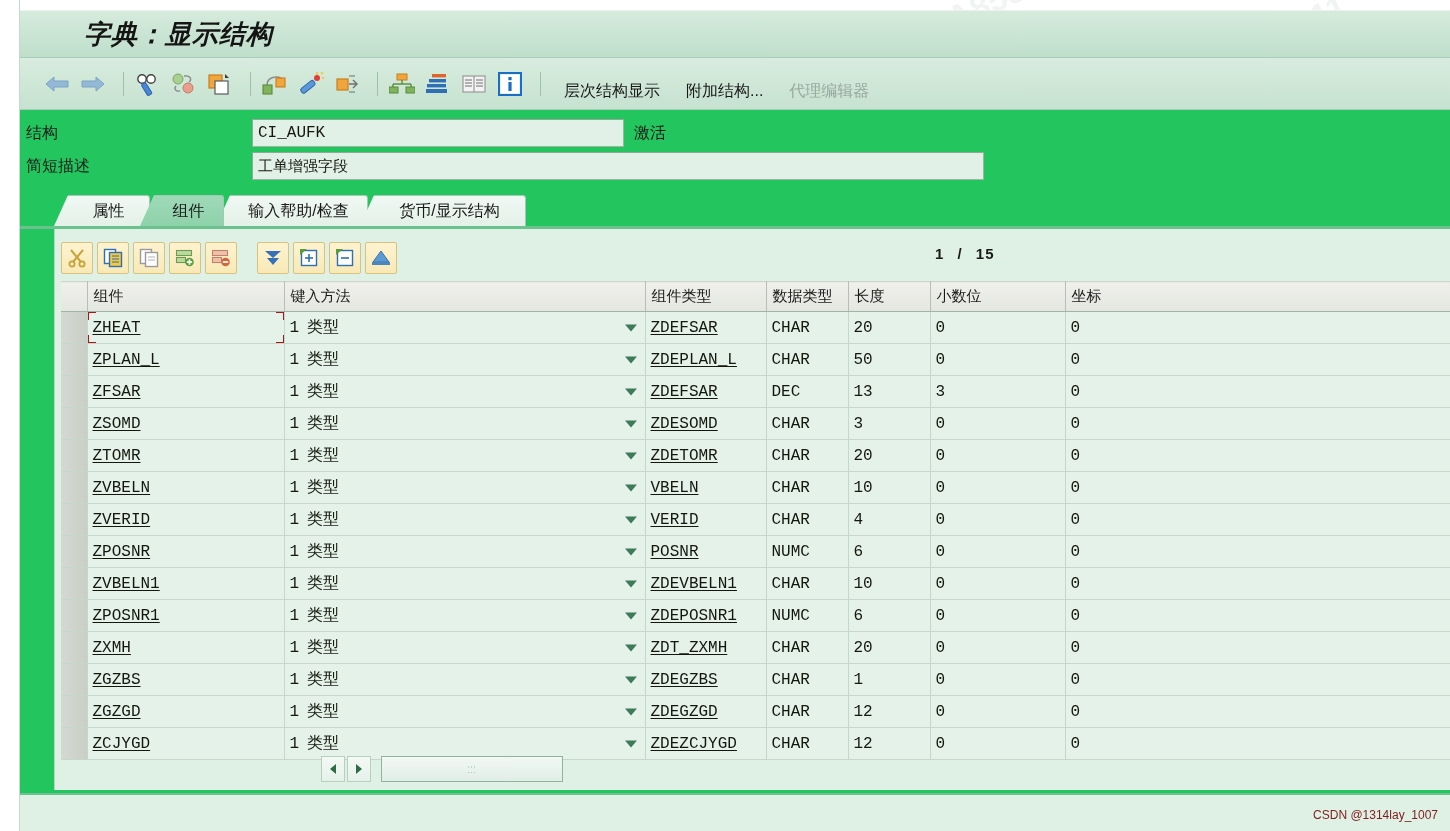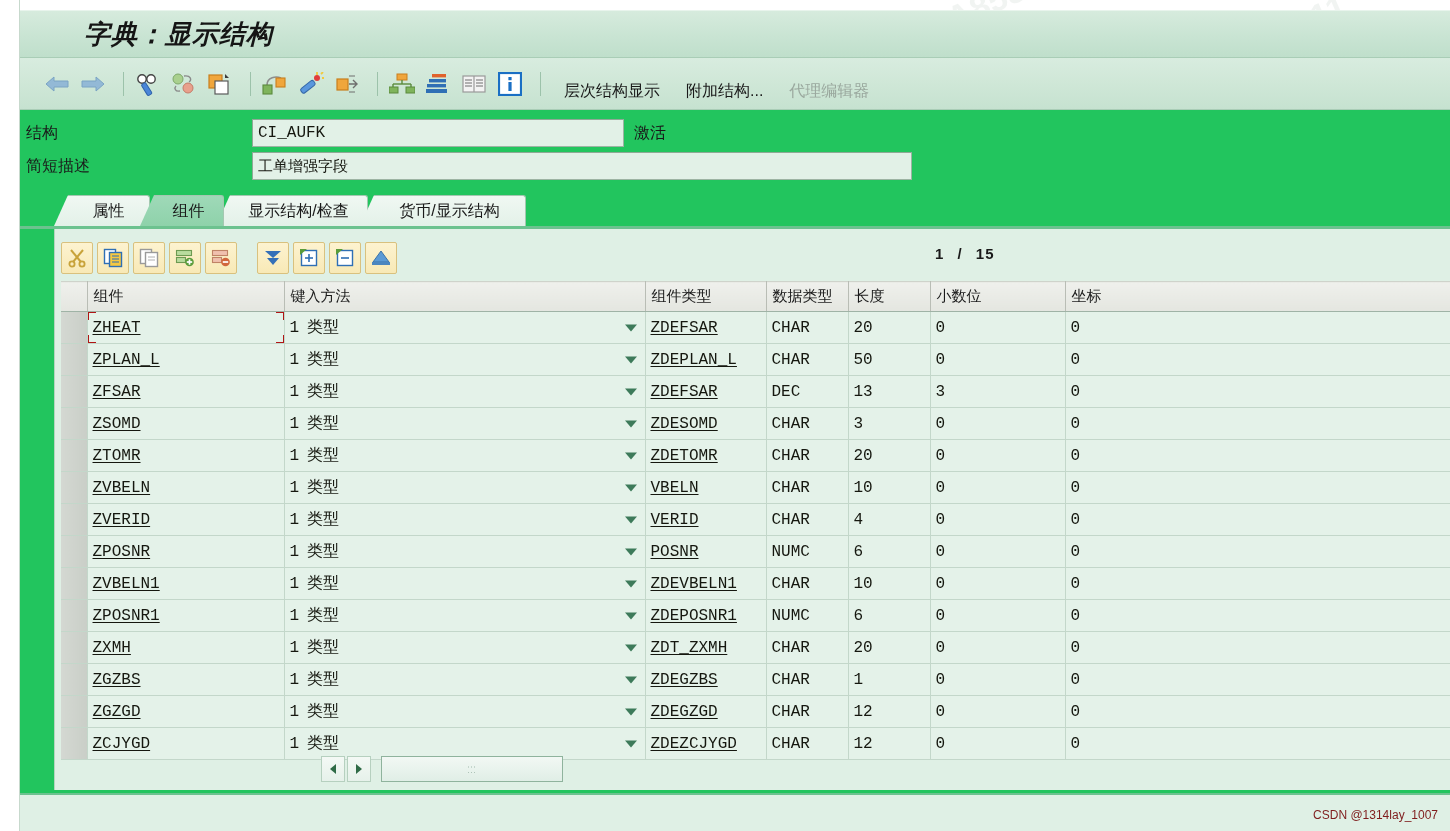--- a/index.html
+++ b/index.html
@@ -441,27 +441,27 @@
   <div class="body">
 
     <div class="field-row" style="top:8px; left:0;">
       <div class="field-label">结构</div>
       <input class="field-input" style="width: 372px;" value="CI_AUFK">
       <div class="field-after">激活</div>
     </div>
 
     <div class="field-row" style="top:41px; left:0;">
       <div class="field-label">简短描述</div>
-      <input class="field-input desc" style="width: 660px;" value="工单增强字段">
+      <input class="field-input desc" style="width: 732px;" value="工单增强字段">
     </div>
 
     <div class="tabstrip">
       <div class="tab" style="left:0px;   width:96px;">属性</div>
       <div class="tab active" style="left:86px;  width:84px;">组件</div>
-      <div class="tab" style="left:162px; width:152px;">显示结构/检查</div>
+      <div class="tab" style="left:162px; width:152px;">输入帮助/检查</div>
       <div class="tab" style="left:306px; width:166px;">货币/显示结构</div>
     </div>
     <div class="tab-underline"></div>
 
     <div class="content-panel">
 
       <div class="grid-toolbar">
         <div class="gt-btn">
           <svg width="20" height="20" viewBox="0 0 20 20">
             <line x1="4" y1="2" x2="14" y2="14" stroke="#c8a33a" stroke-width="2"></line>

